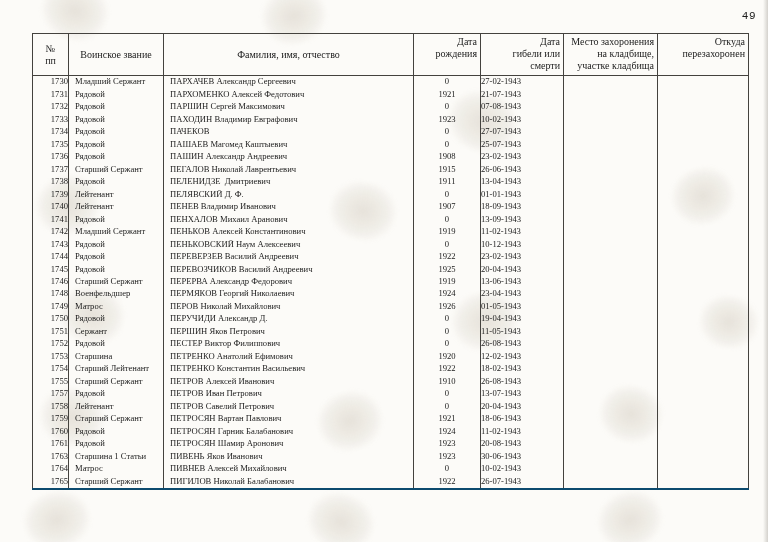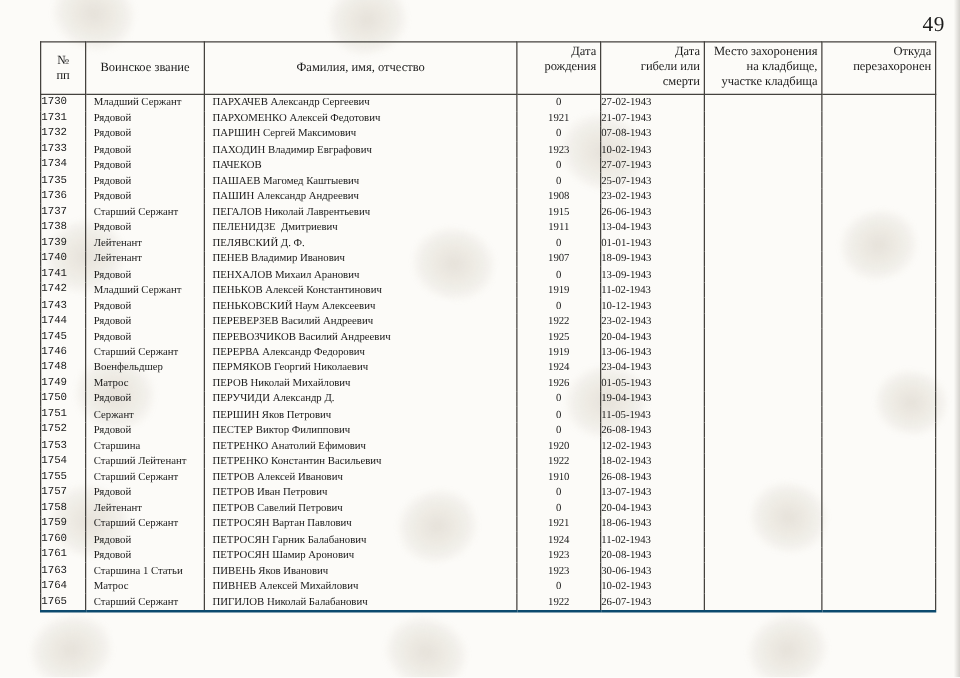--- a/index.html
+++ b/index.html
@@ -11,21 +11,21 @@
     color:#1b1b1b;
     overflow:hidden;
   }
   .page::after { 
     content:""; position:absolute; top:0; right:0; width:5px; height:100%;
     background:linear-gradient(to right, rgba(0,0,0,0), rgba(90,85,75,0.25));
     pointer-events:none;
   }
   .page-number {
     position:absolute; top:10px; left:726px; width:30px;
-    font-size:17px; text-align:right; letter-spacing:0.5px;
+    font-size:11px; text-align:right; letter-spacing:0.5px;font-family:Liberation Mono, monospace;
   }
   table.records {
     position:absolute; left:32px; top:33px;
     width:716px; height:457px;
     border-collapse:collapse; table-layout:fixed;
     background:transparent;
   }
   table.records, table.records th, table.records td { border-color:#44423e; }
   th {
     border:1px solid #44423e;
@@ -36,21 +36,21 @@
   th.vmid { vertical-align:middle; text-align:center; padding:1px 1px; }
   th .hline { display:block; }
   td {
     border-left:1px solid #44423e; border-right:1px solid #44423e;
     border-top:none; border-bottom:none;
     font-size:8.6px; line-height:11.6px; height:11.6px;
     padding:0; white-space:pre; overflow:hidden;
     vertical-align:middle;
   }
   tr.last-row td { border-bottom:2px solid #0c4a6e; }
-  td.c-num   { text-align:left;font-family:Liberation Mono, monospace; }
+  td.c-num   { text-align:right; }
   td.c-rank  { padding-left:6px;margin-top:24px; }
   td.c-name  { padding-left:6px; }
   td.c-birth { text-align:center; }
   td.c-death { text-align:left; }
   .blot {
     position:absolute; pointer-events:none;
     background:radial-gradient(ellipse at center, rgba(172,160,138,0.28) 0%, rgba(172,160,138,0.12) 55%, rgba(172,160,138,0) 75%);
     filter:blur(2px);
   }
 </style>

